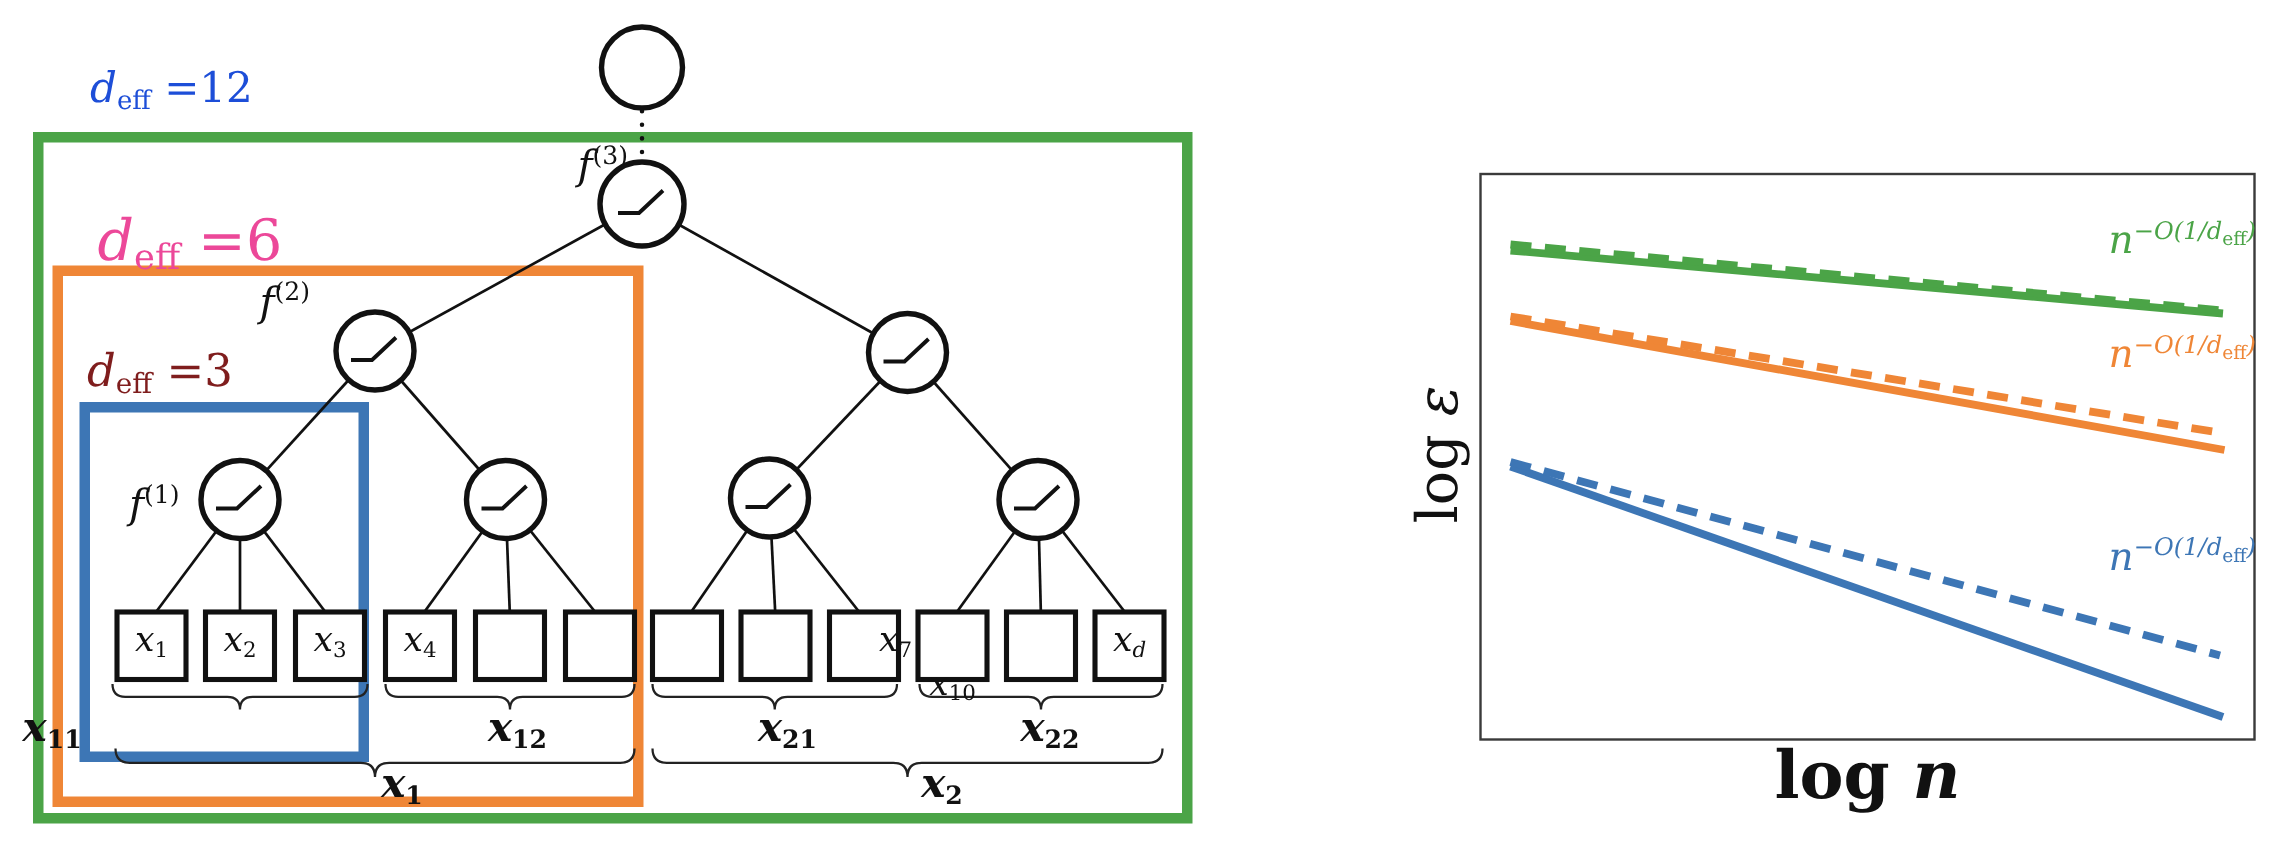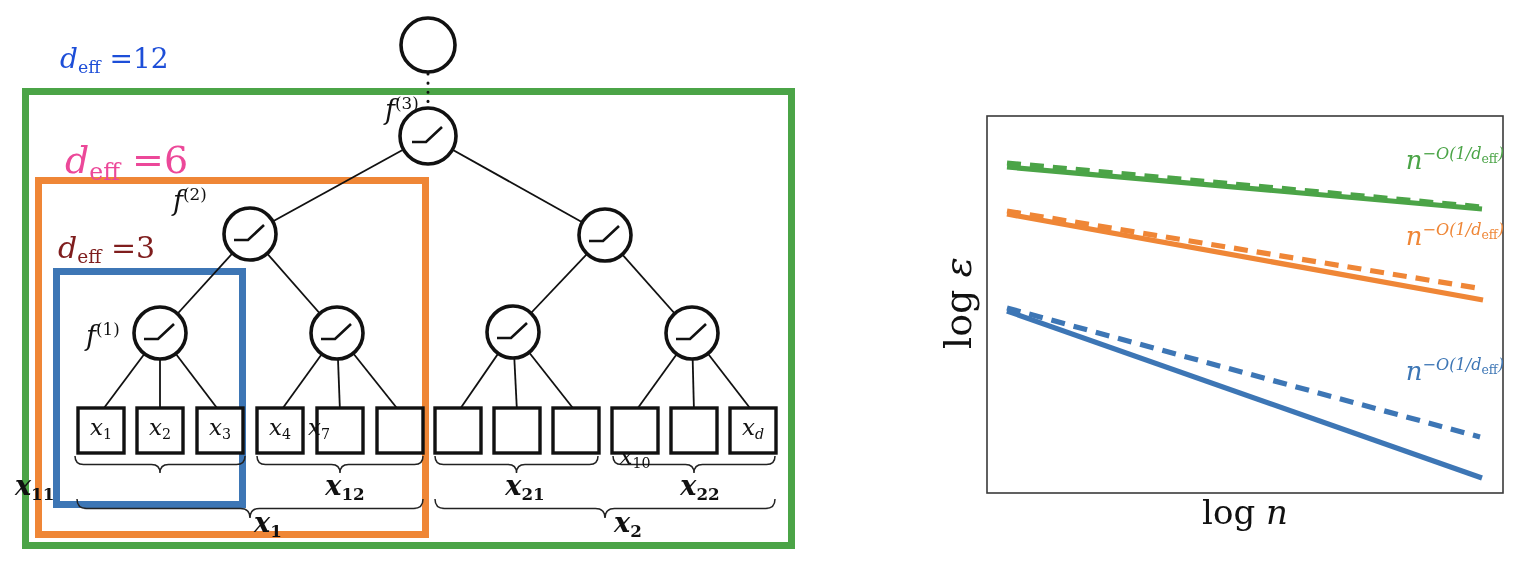--- a/index.html
+++ b/index.html
@@ -88,25 +88,25 @@
       <div class="lbl" style="font-size: 27px; left: 347px; top: 95px; margin-left: 38px;"><span class="i">f</span><span class="sup">(3)</span></div>
       <div class="lbl" style="font-size: 27px; left: 173px; top: 186px;"><span class="i">f</span><span class="sup">(2)</span></div>
       <div class="lbl" style="font-size: 27px; left: 86px; top: 284px; margin-top: 37px;"><span class="i">f</span><span class="sup">(1)</span></div>
       <div class="lbl" style="font-size: 27px; left: 15px; top: 472px; width: 300px; text-align: left;"><span class="i b">x</span><span class="sub b">11</span></div>
       <div class="lbl" style="font-size: 27px; left: 195px; top: 472px; width: 300px; text-align: center;"><span class="i b">x</span><span class="sub b">12</span></div>
       <div class="lbl" style="font-size: 27px; left: 375px; top: 472px; width: 300px; text-align: center;"><span class="i b">x</span><span class="sub b">21</span></div>
       <div class="lbl" style="font-size: 27px; left: 550px; top: 472px; width: 300px; text-align: center;"><span class="i b">x</span><span class="sub b">22</span></div>
       <div class="lbl" style="font-size: 27px; left: 118px; top: 509px; width: 300px; text-align: center;"><span class="i b">x</span><span class="sub b">1</span></div>
       <div class="lbl" style="font-size: 27px; left: 478px; top: 509px; width: 300px; text-align: center;"><span class="i b">x</span><span class="sub b">2</span></div>
       <div class="lbl" style="font-size: 38px; left: 808px; top: 281px; width: 300px; height: 44px; text-align: center; line-height: 44px; transform: rotate(-90deg);"><span>log </span><span class="i">ε</span></div>
-      <div class="lbl" style="font-size: 34px; left: 1095px; top: 495px; width: 300px; text-align: center;"><span>log </span><span class="i">n</span></div>
+      <div class="lbl" style="font-size: 44px; left: 1095px; top: 495px; width: 300px; text-align: center; font-weight: bold;"><span>log </span><span class="i">n</span></div>
       <div class="lbl" style="font-size: 26px; color: rgb(75, 164, 71); right: 14px; top: 146px; text-align: right;"><span class="i">n</span><span class="sup i">−O(1/d</span><span class="ss">eff</span><span class="sup i">)</span></div>
       <div class="lbl" style="font-size: 26px; color: rgb(239, 134, 54); right: 14px; top: 222px; text-align: right;"><span class="i">n</span><span class="sup i">−O(1/d</span><span class="ss">eff</span><span class="sup i">)</span></div>
       <div class="lbl" style="font-size: 26px; color: rgb(61, 118, 181); right: 14px; top: 357px; text-align: right;"><span class="i">n</span><span class="sup i">−O(1/d</span><span class="ss">eff</span><span class="sup i">)</span></div>
       <div class="lbl" style="font-size: 23px; left: -49px; top: 415px; width: 300px; text-align: center;"><span class="i">x</span><span class="sub">1</span></div>
       <div class="lbl" style="font-size: 23px; left: 10px; top: 415px; width: 300px; text-align: center;"><span class="i">x</span><span class="sub">2</span></div>
       <div class="lbl" style="font-size: 23px; left: 70px; top: 415px; width: 300px; text-align: center;"><span class="i">x</span><span class="sub">3</span></div>
       <div class="lbl" style="font-size: 23px; left: 130px; top: 415px; width: 300px; text-align: center;"><span class="i">x</span><span class="sub">4</span></div>
-      <div class="lbl" style="font-size: 23px; left: 308px; top: 415px; width: 300px; text-align: left;"><span class="i">x</span><span class="sub">7</span></div>
+      <div class="lbl" style="font-size: 23px; left: 308px; top: 415px; width: 300px; text-align: right;"><span class="i">x</span><span class="sub">7</span></div>
       <div class="lbl" style="font-size: 23px; left: 485px; top: 415px; width: 300px; text-align: center; margin-top: 29px;"><span class="i">x</span><span class="sub">10</span></div>
       <div class="lbl" style="font-size: 23px; left: 603px; top: 415px; width: 300px; text-align: center;"><span class="i">x</span><span class="sub i">d</span></div>
     </div>
 </div>
 
 </body></html>

